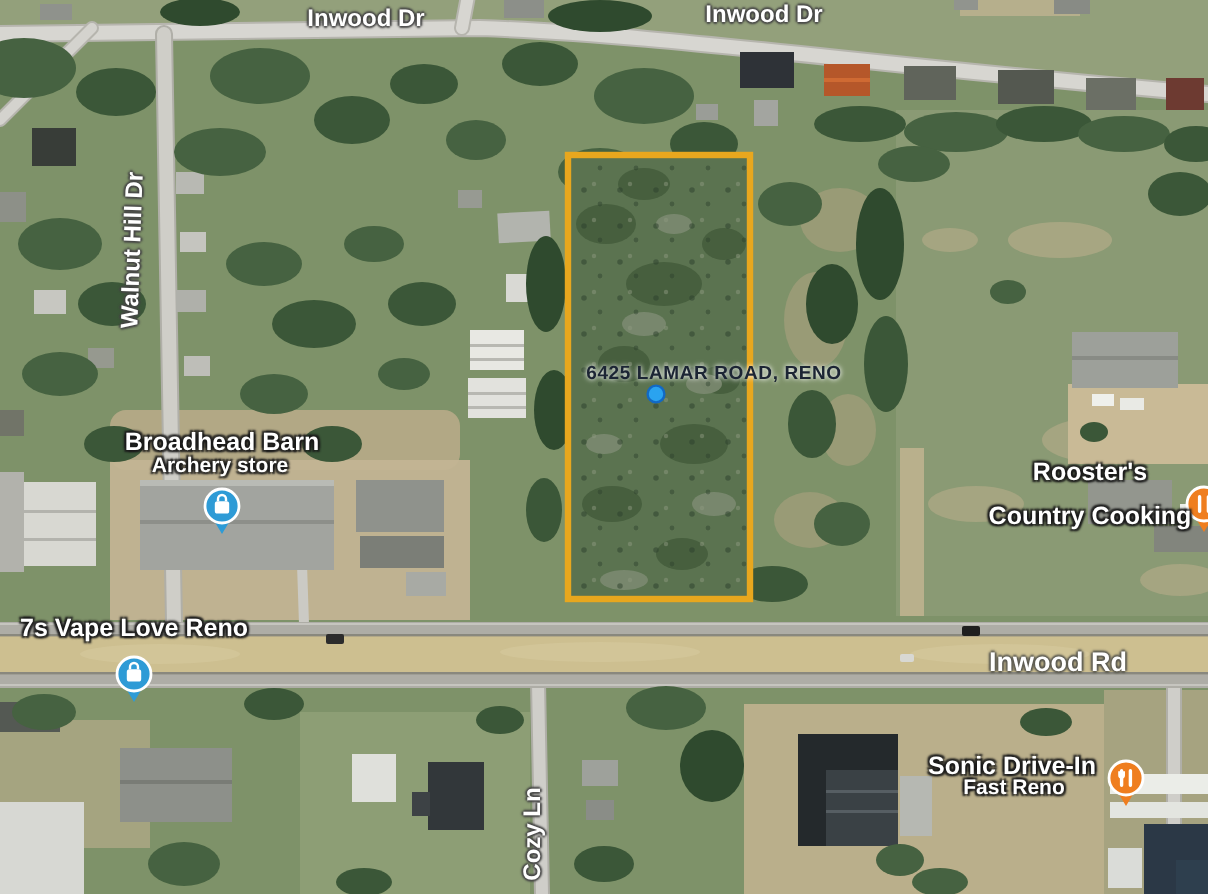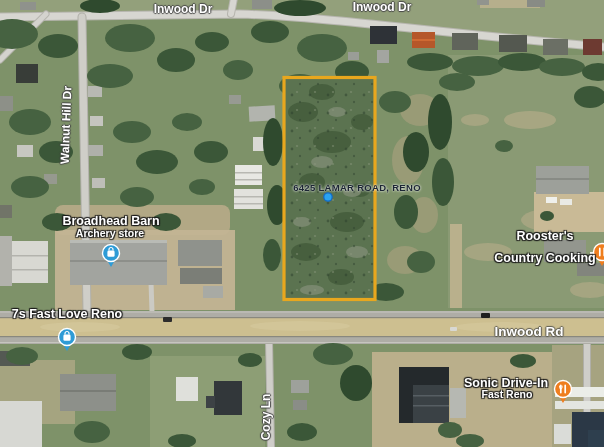--- a/index.html
+++ b/index.html
@@ -281,21 +281,21 @@
 
 <div class="lbl lbl-road" style="left:183px;top:9px;">Inwood Dr</div>
 <div class="lbl lbl-road" style="left:382px;top:7px;">Inwood Dr</div>
 <div class="lbl lbl-road lbl-vert" style="left:66px;top:125px;">Walnut Hill Dr</div>
 <div class="lbl lbl-road-lg" style="left:529px;top:331px;">Inwood Rd</div>
 <div class="lbl lbl-road lbl-vert2" style="left:266px;top:417px;">Cozy Ln</div>
 
 <div class="lbl lbl-place" style="left:111px;top:221px;">Broadhead Barn</div>
 <div class="lbl lbl-place-sub" style="left:110px;top:233px;">Archery store</div>
 
-<div class="lbl lbl-place" style="left:67px;top:314px;">7s Fast Love Reno</div>
+<div class="lbl lbl-place" style="left:67px;top:314px;">7s Vape Love Reno</div>
 
 <div class="lbl lbl-place" style="left:545px;top:236px;">Rooster's</div>
 <div class="lbl lbl-place" style="left:545px;top:258px;">Country Cooking</div>
 
 <div class="lbl lbl-place" style="left:506px;top:383px;">Sonic Drive-In</div>
 <div class="lbl lbl-place-sub" style="left:507px;top:394px;">Fast Reno</div>
 
 <div class="lbl lbl-parcel" style="left:357px;top:187px;">6425 LAMAR ROAD, RENO</div>
 </div>
 

